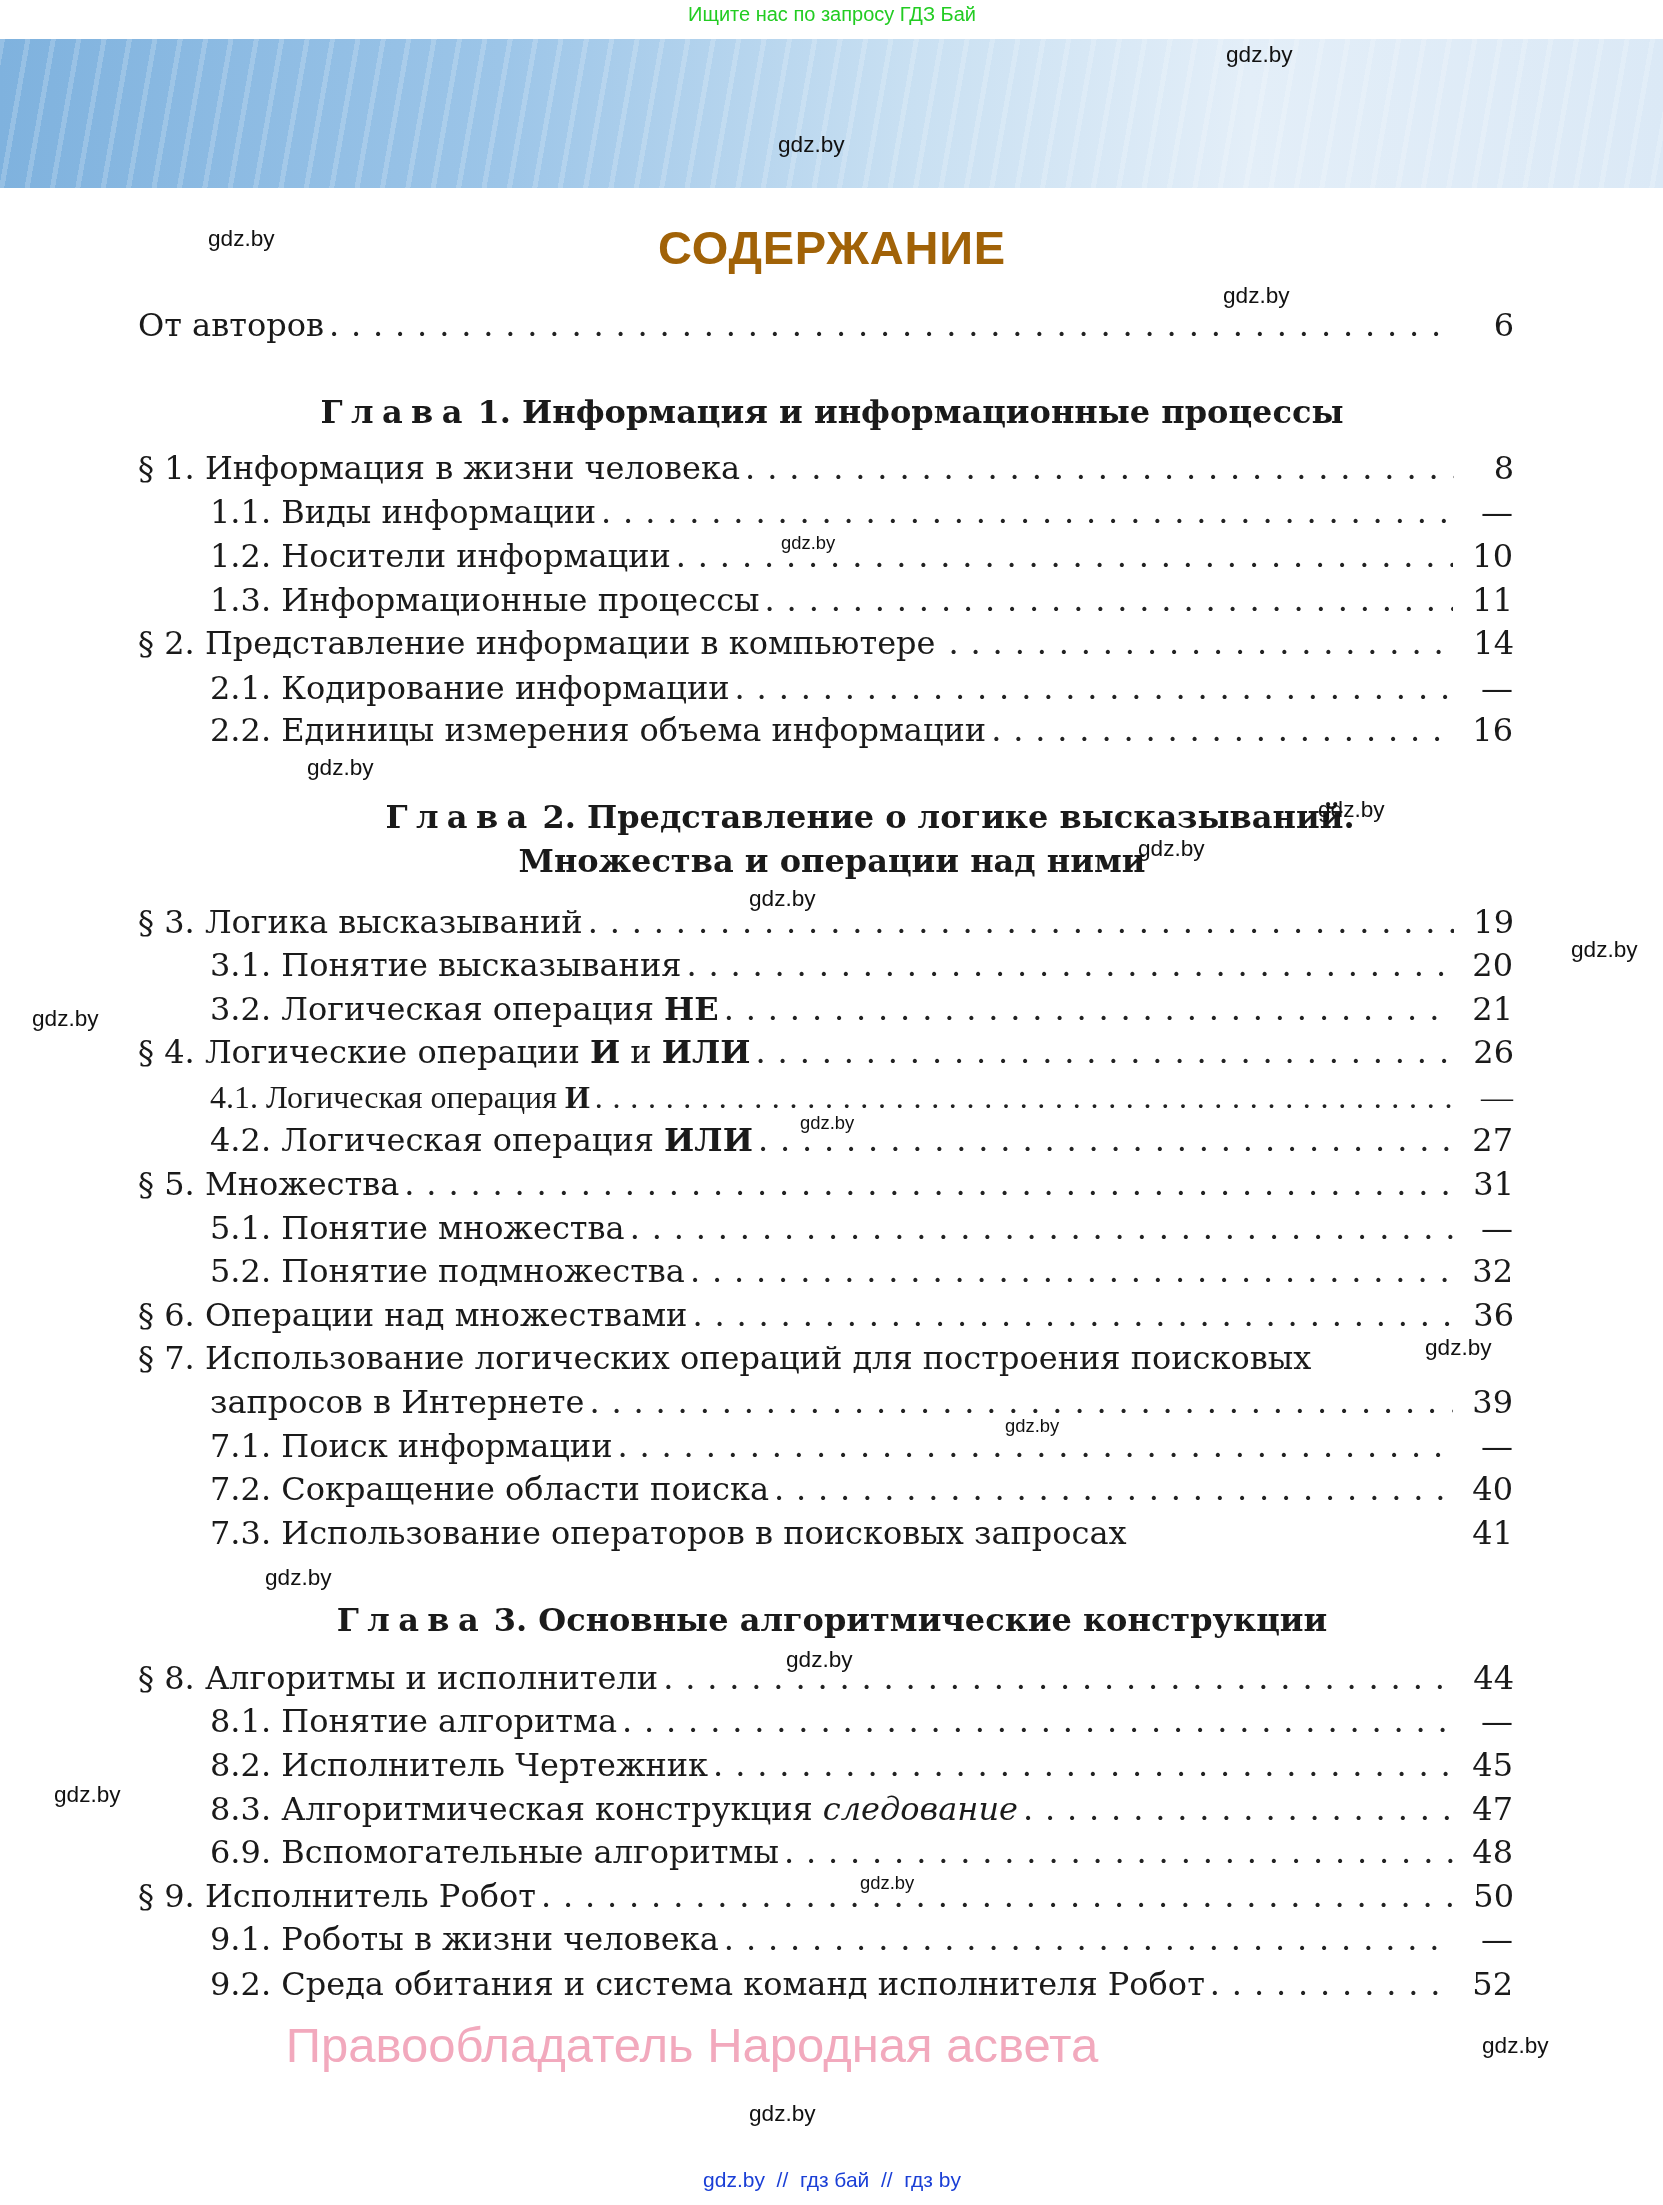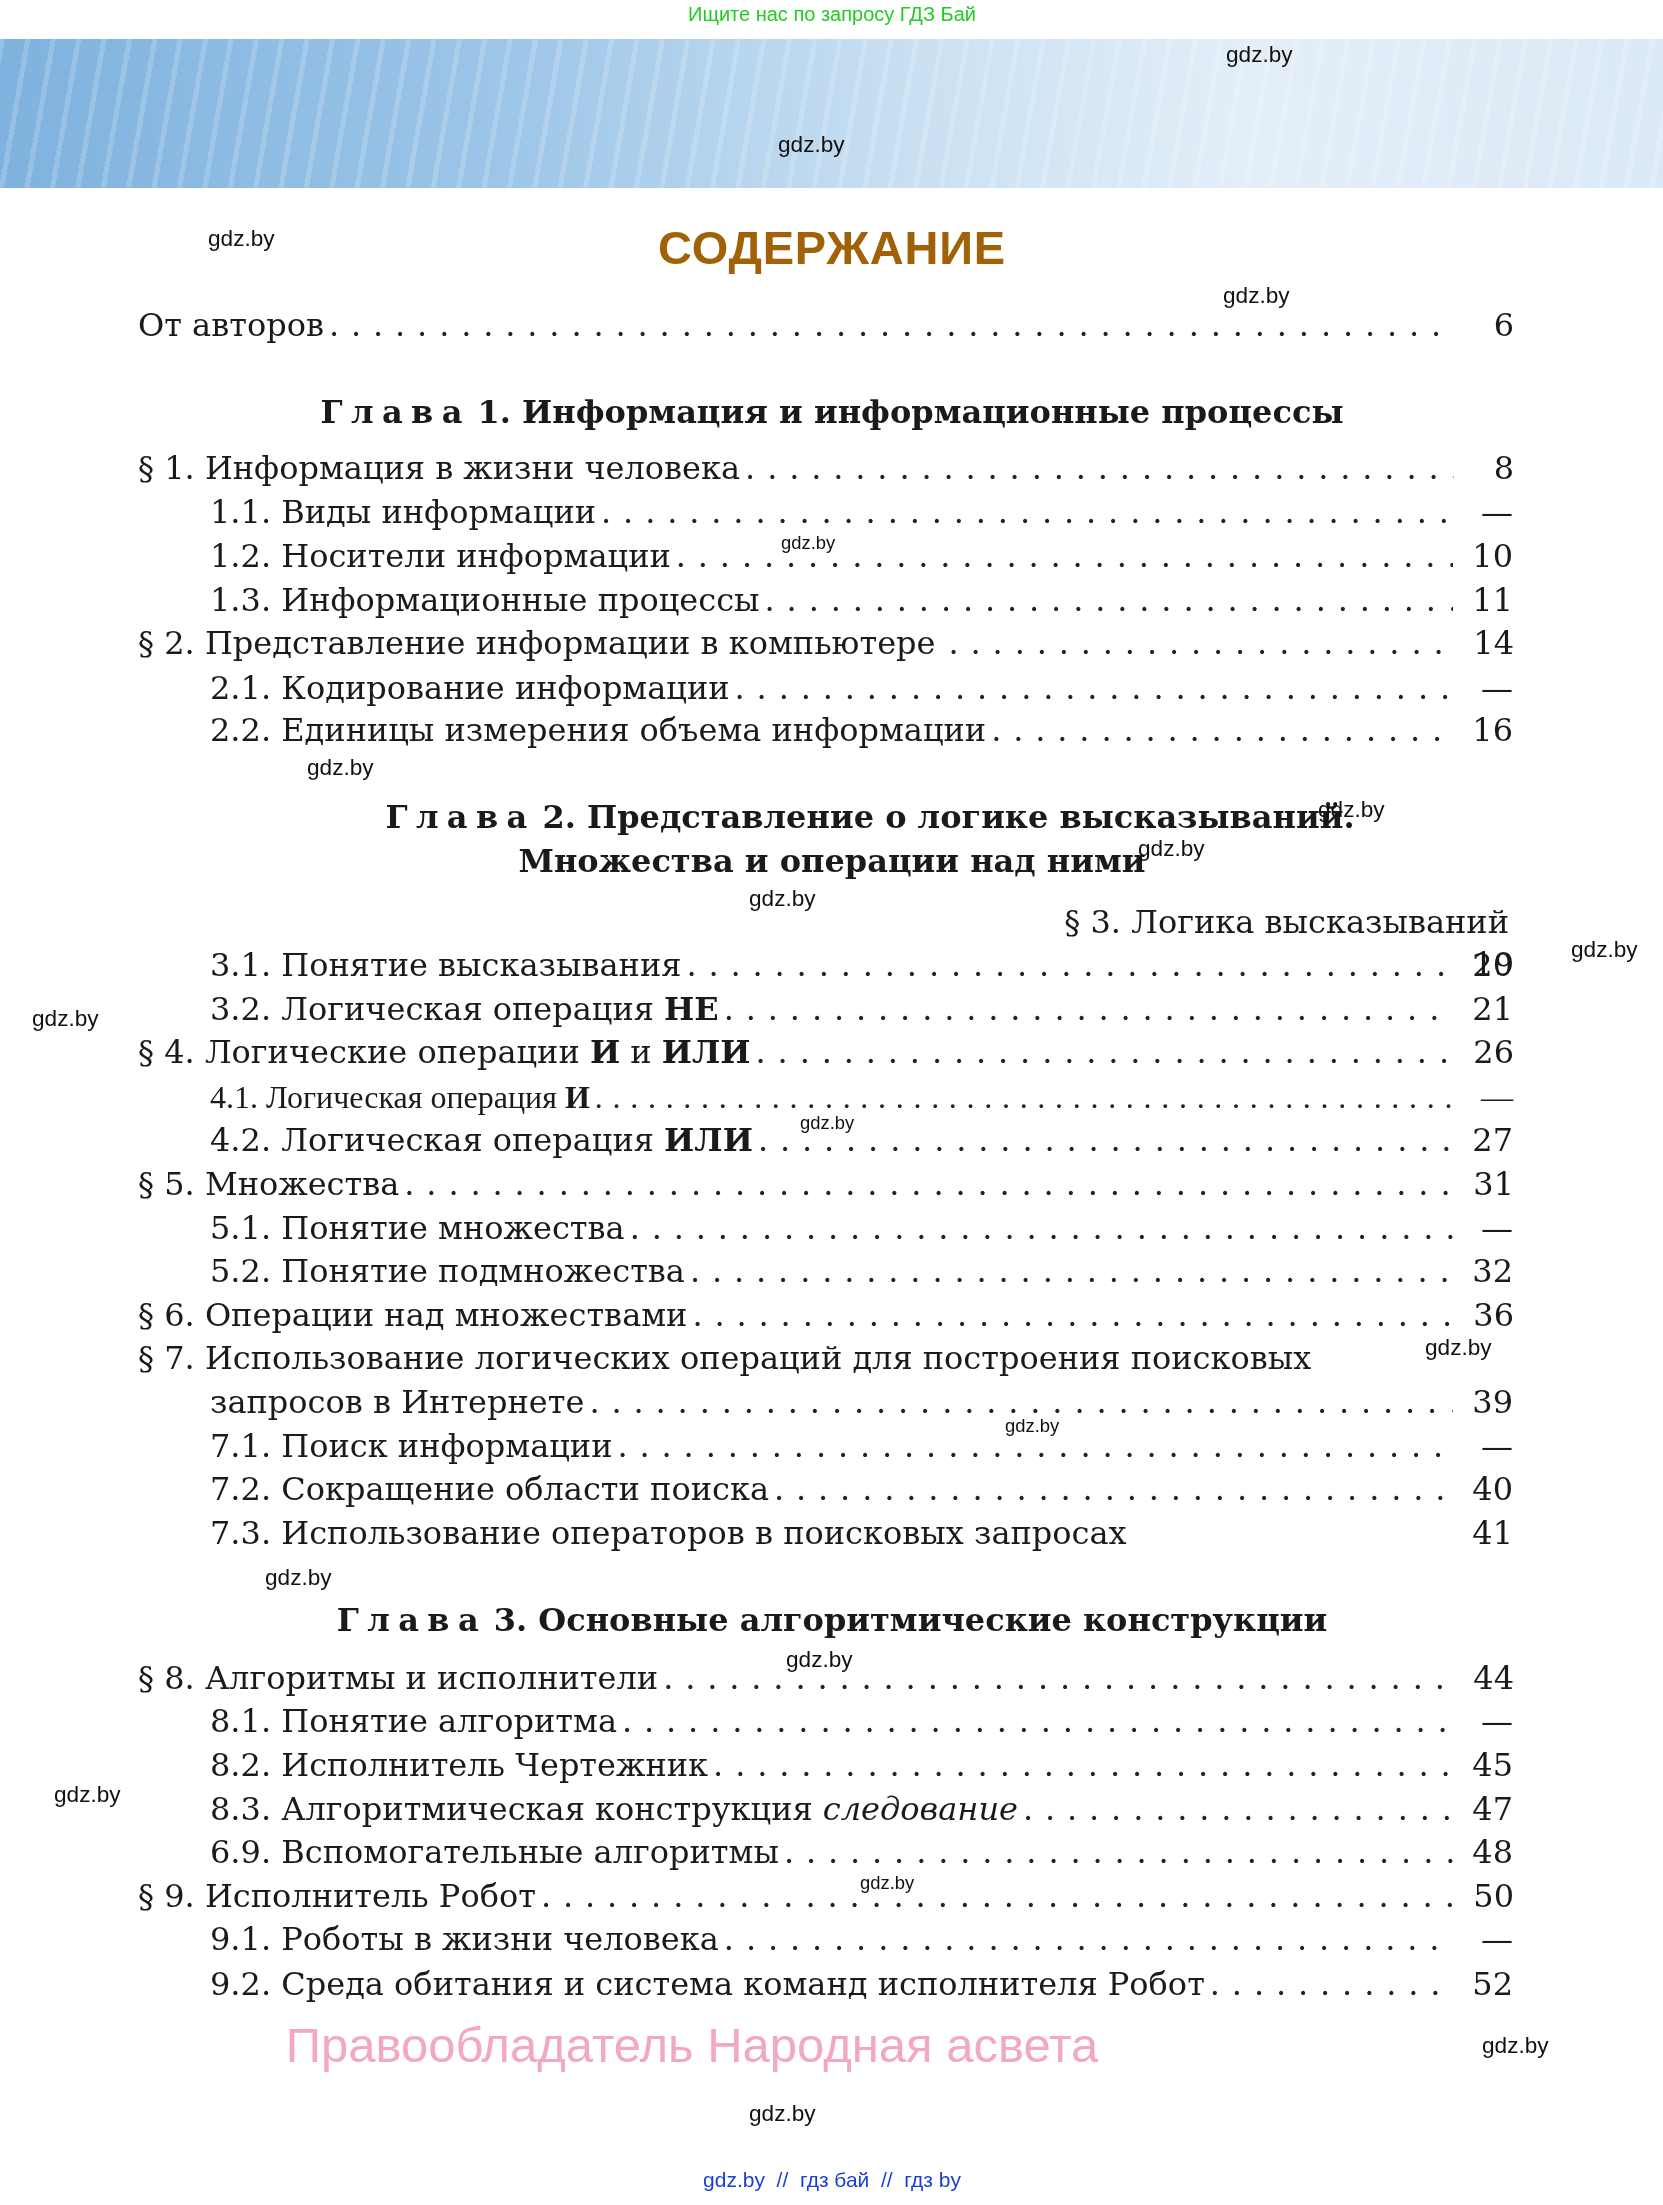--- a/index.html
+++ b/index.html
@@ -93,21 +93,21 @@
 </div>
 <div class="ch" style="top:840px;">
   <span>Множества и операции над ними</span>
 </div>
 <div class="abs wm" style="left:1318px;top:797px;">gdz.by</div>
 <div class="abs wm" style="left:1138px;top:836px;">gdz.by</div>
 <div class="abs wm" style="left:749px;top:886px;">gdz.by</div>
 <div class="abs wm" style="left:1571px;top:937px;">gdz.by</div>
 <div class="abs wm" style="left:32px;top:1006px;">gdz.by</div>
 
-<div class="row" style="top:901px;flex-direction:column;">
+<div class="row" style="top:901px;">
   <span class="label">§ 3. Логика высказываний</span>
     <span class="dots"></span>
     <span class="page">19</span>
 </div>
 <div class="row sub" style="top:944px;">
   <span class="label">3.1. Понятие высказывания</span>
     <span class="dots"></span>
     <span class="page">20</span>
 </div>
 <div class="row sub" style="top:988px;">

